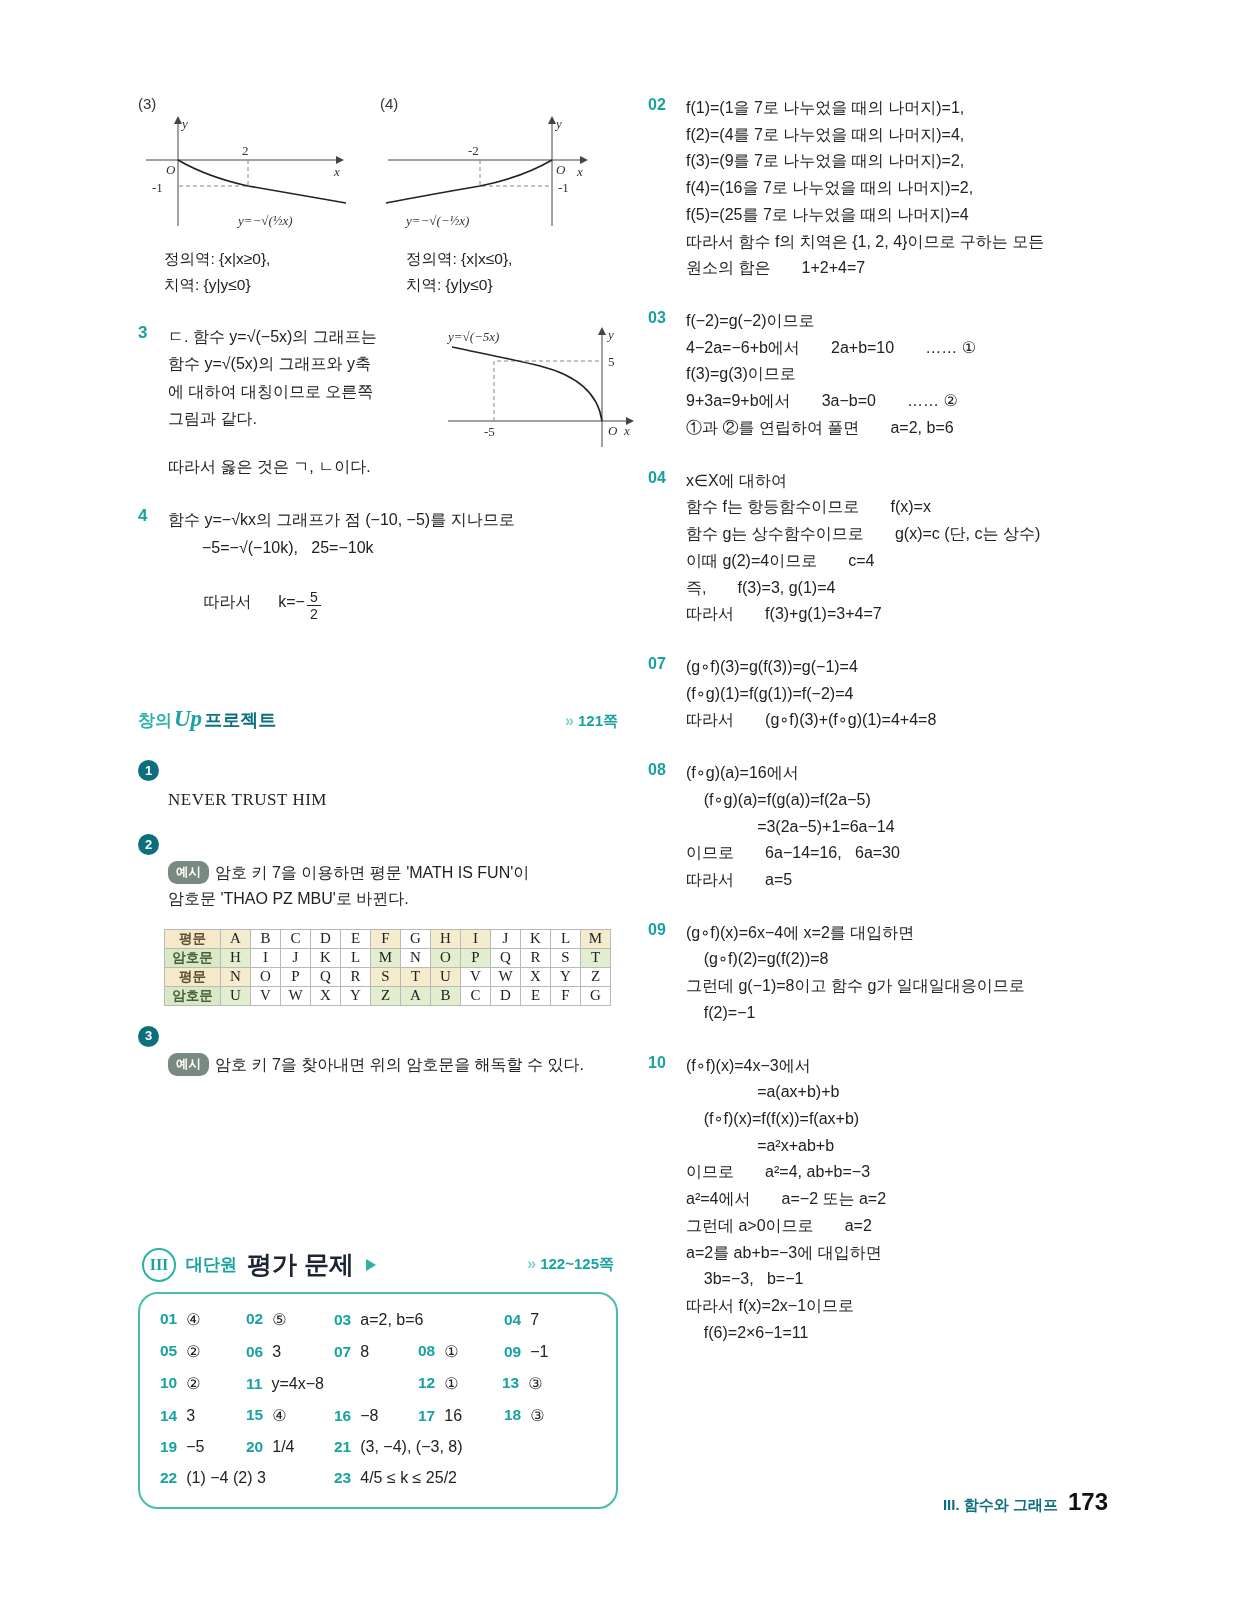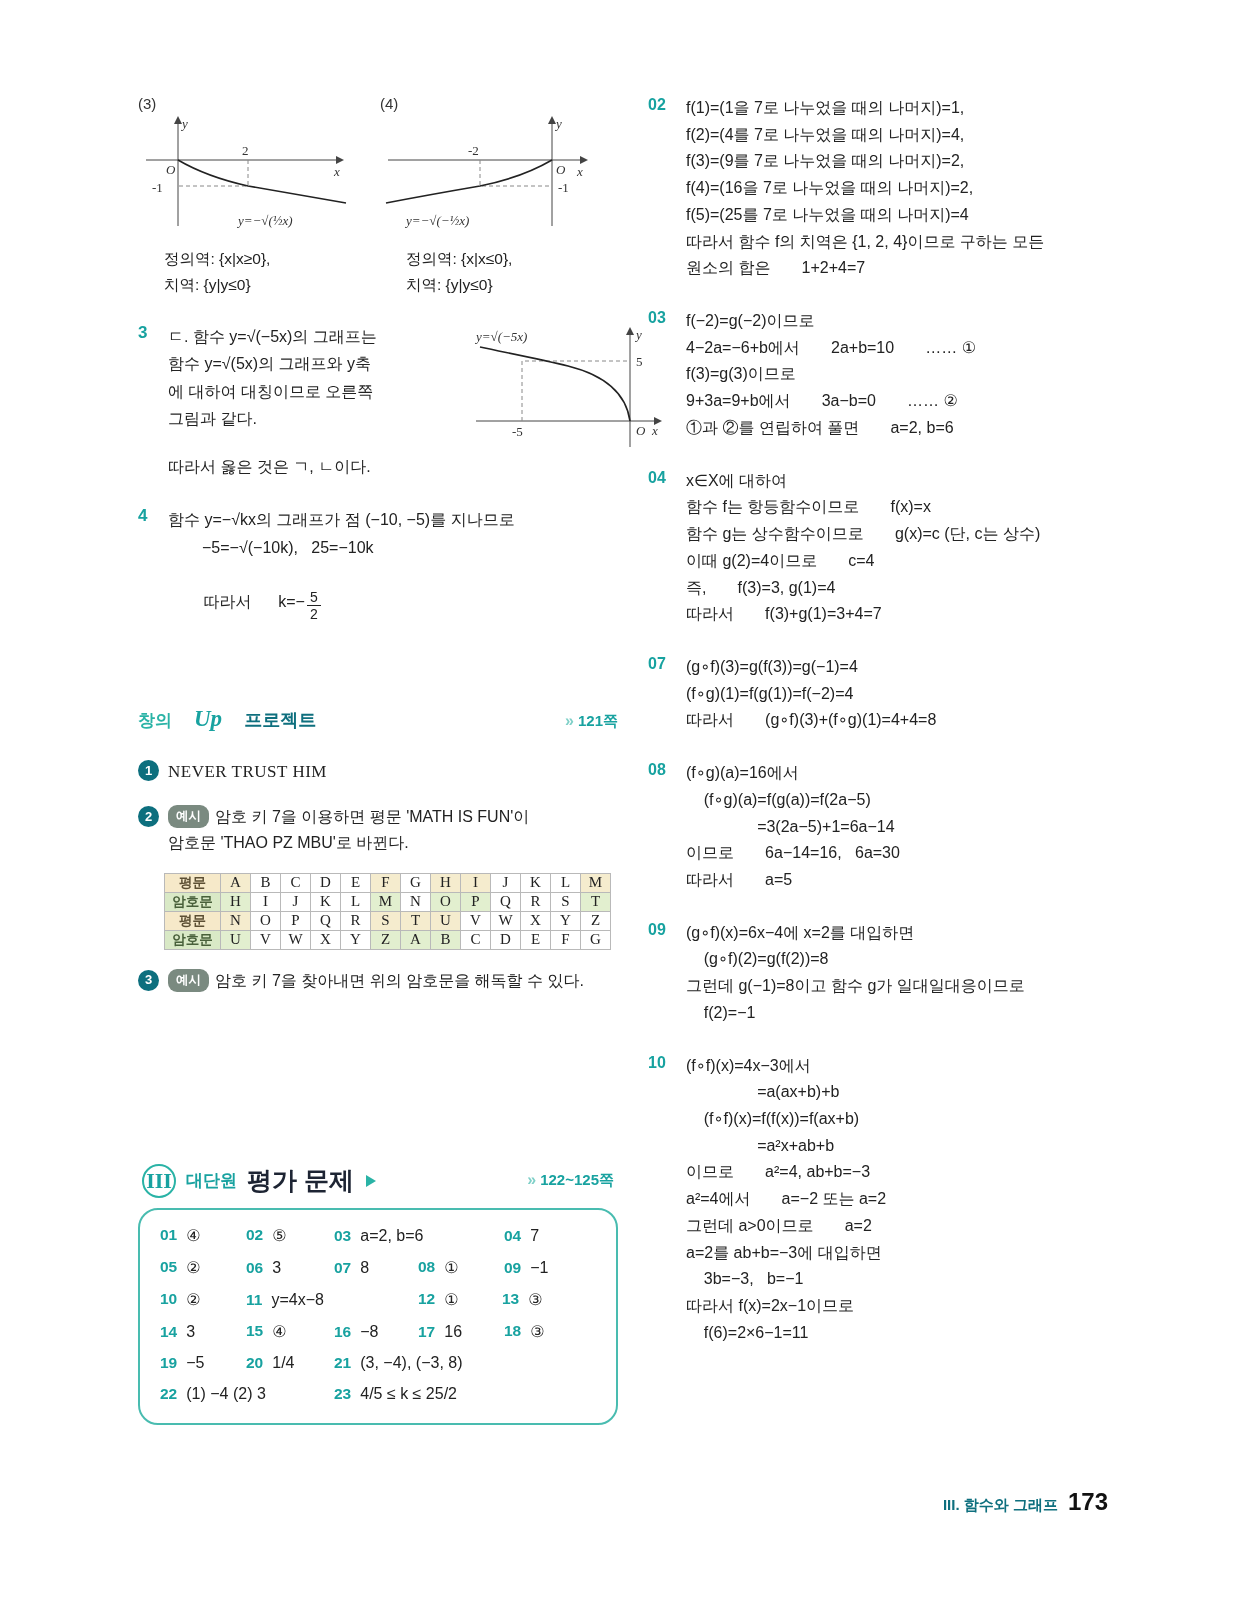--- a/index.html
+++ b/index.html
@@ -17,59 +17,59 @@
   .graph-fig { width:228px; }
   .fig-tag { font-size:15px; color:#333; margin-bottom:2px; }
   svg text { font-family:"Liberation Serif", serif; font-size:13px; fill:#333; }
   svg text.it { font-style:italic; }
   .dr { margin-top:10px; margin-left:26px; font-size:15.5px; line-height:1.65; color:#222; }
 
   
   .prob { display:flex; gap:10px; margin-top:26px; }
   .pnum { color:#17a2a0; font-weight:bold; font-size:17px; width:20px; flex:none; }
   .pbody { flex:1; font-size:16px; line-height:1.7; }
-  .p3-flex { display:flex;gap:28px; }
+  .p3-flex { display:flex; }
   .p3-text { width:276px; flex:none; }
   .pline { white-space:pre-wrap; }
   .indent { padding-left:34px; }
   .frac { display:inline-block; vertical-align:-0.9em; text-align:center; font-size:14px; line-height:1.15; margin:0 2px; }
   .frac .fnum { display:block; border-bottom:1px solid #222; padding:0 3px; }
   .frac .fden { display:block; padding:0 3px; }
 
   
-  .up-head { display:flex; align-items:baseline; gap:22px; margin-top:56px; }
+  .up-head { display:flex; align-items:baseline; gap:2px; margin-top:56px; }
   .up-changui { color:#2ab3a6; font-weight:bold; font-size:17px; }
   .up-logo { color:#18a2a0; font-weight:bold; font-size:23px; font-style:italic; font-family:"Liberation Serif",serif; }
   .up-project { color:#0e6f7e; font-weight:bold; font-size:18px; }
   .plink { margin-left:auto; color:#18a2a0; font-weight:bold; font-size:15px; display:flex; gap:4px; align-items:baseline; }
   .chev { color:#7fd0c8; font-size:16px; }
 
   .bullet-item { display:flex; gap:9px; margin-top:18px; font-size:16px; line-height:1.65; }
   .bullet { flex:none; width:21px; height:21px; border-radius:50%; background:#0d6f7e; color:#fff;
             display:flex; align-items:center; justify-content:center; font-size:13px; font-weight:bold; margin-top:2px; }
-  .bi-body { flex:1; }
+  .bi-body { flex:1;margin-top:28px; }
   .badge { display:inline-block; background:#7a8a80; color:#fff; font-size:12.5px; font-weight:bold;
            border-radius:9px; padding:1px 8px 2px; margin-right:6px; vertical-align:2px; }
   .serif-caps { font-family:"Liberation Serif", serif; font-size:17px; letter-spacing:0.5px; }
 
   
   .cipher { border-collapse:collapse; margin:16px 0 0 26px; }
   .cipher td { border:1px solid #b9b9b9; text-align:center; height:18px; font-size:15px; }
   .cipher td.c-head { width:56px; font-size:13.5px; font-weight:bold; color:#5c4f33; }
   .cipher td.c-head.plain  { background:#f6e9c9; }
   .cipher td.c-head.cipher { background:#d9e9c6; color:#48603a; }
   .cipher td.c-cell { width:30px; font-family:"Liberation Serif", serif; }
   .cipher td.hl-p { background:#f5ecce; }
   .cipher td.hl-c { background:#e2efcf; }
 
   
   .ans-sect { margin-top:170px; }
   .ans-head { display:flex; align-items:center; gap:10px; padding:0 4px; }
   .roman-circle { width:34px; height:34px; border-radius:50%; border:2.5px solid #2ab3a6; color:#18a2a0;
-                  display:flex; align-items:center; justify-content:center; font-weight:bold; font-size:22px;
+                  display:flex; align-items:center; justify-content:center; font-weight:bold; font-size:16px;
                   font-family:"Liberation Serif", serif; }
   .t1 { color:#18a2a0; font-weight:bold; font-size:17px; }
   .t2 { color:#1d2433; font-weight:bold; font-size:25px; }
   .tri { width:0; height:0; border-left:10px solid #2ab3a6; border-top:6px solid transparent; border-bottom:6px solid transparent; margin-left:2px; }
   .ans-box { border:2px solid #49bcb0; border-radius:20px; padding:16px 18px 20px 20px; margin-top:10px; }
   .ans-row { display:flex; margin-bottom:13px; align-items:flex-end; }
   .ans-row:last-child { margin-bottom:0; }
   .ans-item { display:flex; gap:9px; font-size:16px; }
   .ans-num { color:#18a2a0; font-weight:bold; font-size:15.5px; }
   .ans-val { color:#222; }

